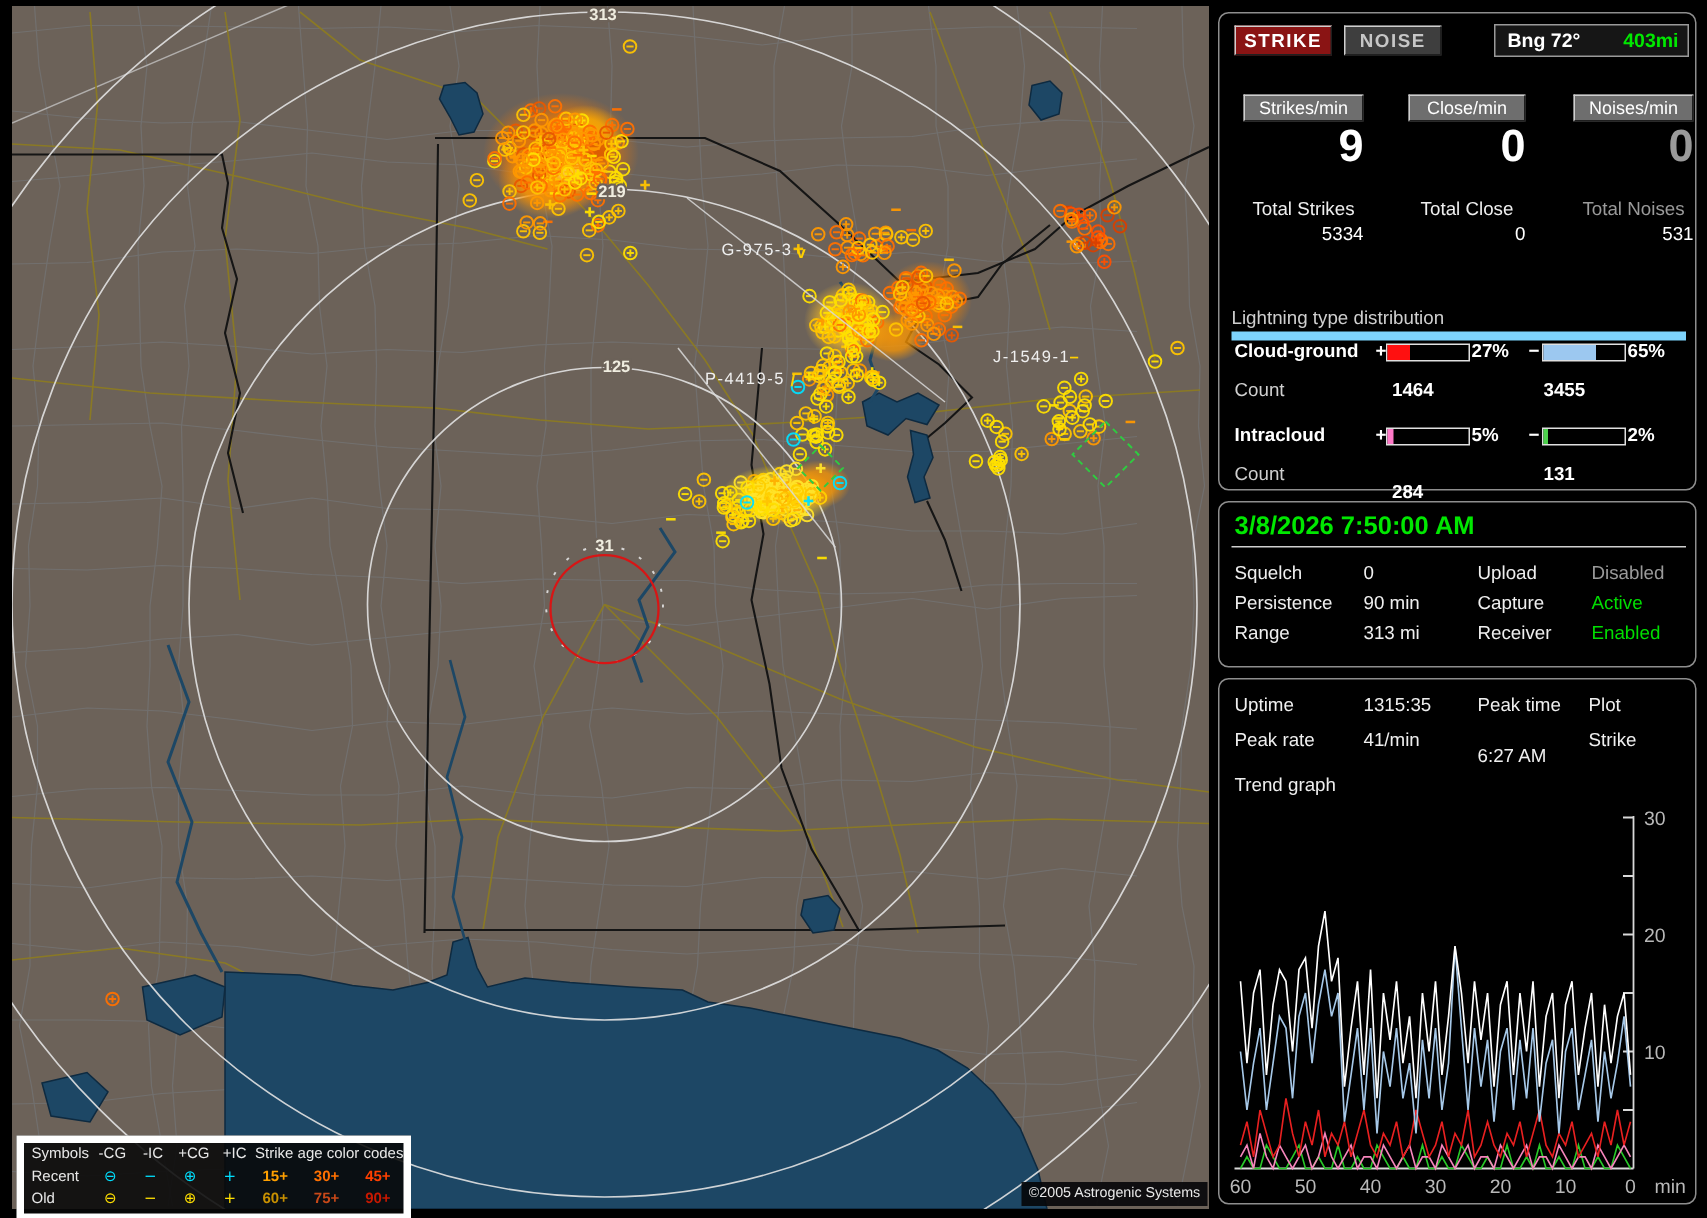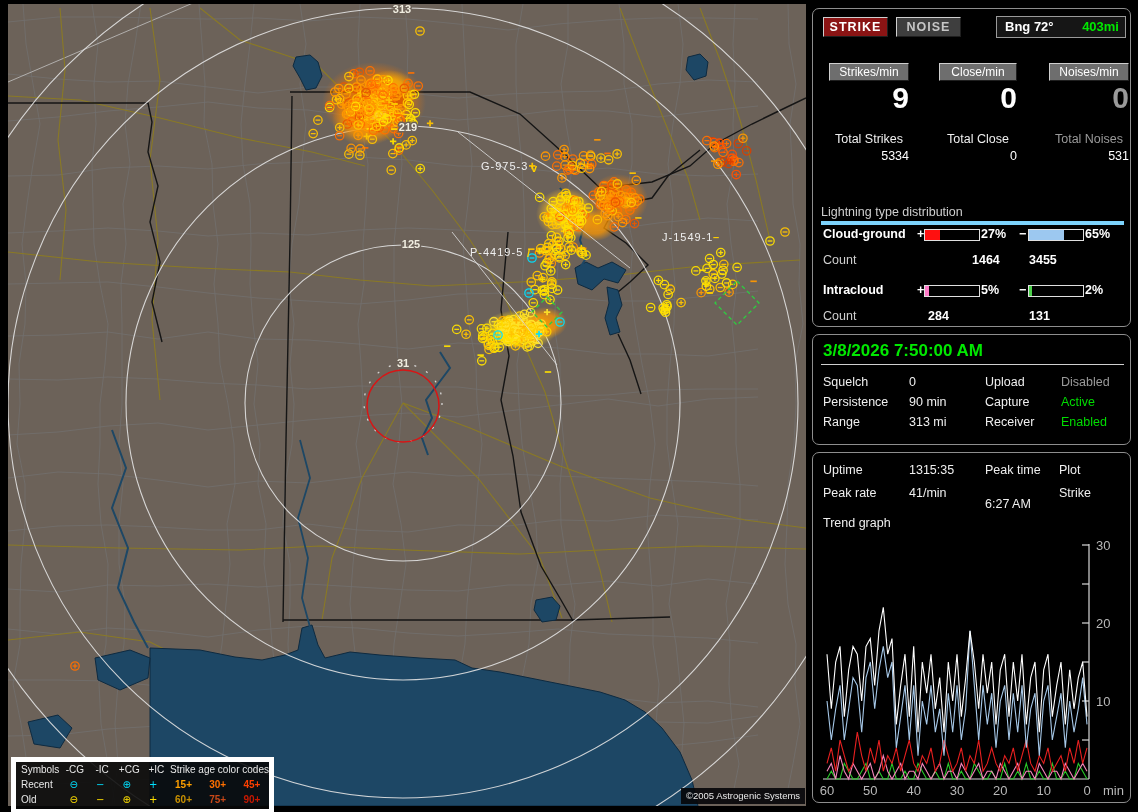--- a/index.html
+++ b/index.html
@@ -39,21 +39,21 @@
       box-sizing:border-box;font-size:13px;line-height:20px;}
   #bng-box .bng{position:absolute;left:8px;font-weight:bold;color:#fff;}
   #bng-box .dist{position:absolute;right:6px;font-weight:bold;color:#00e800;}
   .rate-btn{position:absolute;top:54px;height:18px;background:#6e6e6e;color:#fff;
       font-size:12px;line-height:16px;}
   .rate-val{position:absolute;top:72px;height:36px;font-size:30px;font-weight:bold;text-align:right;}
   .tot-lab{position:absolute;top:123px;font-size:12.5px;text-align:center;color:#efefef;}
   .tot-val{position:absolute;top:140px;font-size:12.5px;text-align:right;color:#fff;}
   .dim{color:#9a9a9a !important;}
   #dist-title{left:8px;top:196px;width:303px;color:#cfcfcf;font-size:12.5px;
-      border-bottom:4px solid #7dd3fc;padding-bottom:2px;}
+      border-bottom:6px solid #7dd3fc;padding-bottom:2px;}
   .dist-name{font-weight:bold;font-size:12.5px;color:#fff;text-align:center;}
   .pct{font-weight:bold;font-size:12.5px;color:#fff;}
   .pm{font-weight:bold;font-size:12.5px;color:#fff;}
   .bar{position:absolute;width:54px;height:10px;background:#000;border:1px solid #e0e0e0;}
   .cnt-lab{color:#cfcfcf;font-size:12.5px;text-align:center;}
   .cnt-val{color:#fff;font-weight:bold;font-size:12.5px;}
   #p2-date{left:10px;top:6px;color:#00e800;font-weight:bold;font-size:17px;}
   #p2-rule{left:8px;top:29px;width:303px;border-top:1px solid #cfcfcf;height:0;}
   .row4 span{position:absolute;font-size:12.5px;color:#efefef;white-space:nowrap;}
   .g-green{color:#00dd00 !important;}
@@ -2888,35 +2888,35 @@
         <div class="bar abs" style="left: 111px; top: 220px;">
           <div style="width: 27%; background: rgb(255, 16, 16); height: 100%;"></div>
         </div>
         <div class="pct abs" style="left: 168px; top: 218px;">27%</div>
         <div class="pm abs" style="left: 206px; top: 218px;">−</div>
         <div class="bar abs" style="left: 215px; top: 220px;">
           <div style="width: 65%; background: rgb(156, 200, 240); height: 100%;"></div>
         </div>
         <div class="pct abs" style="left: 272px; top: 218px;">65%</div>
         <div class="cnt-lab abs" style="left: 10px; top: 244px;">Count</div>
-        <div class="cnt-val abs" style="left: 115px; top: 244px; margin-left: 44px;">1464</div>
+        <div class="cnt-val abs" style="left: 115px; top: 244px;">1464</div>
         <div class="cnt-val abs" style="left: 216px; top: 244px;">3455</div>
         <div class="dist-name abs" style="left: 10px; top: 274px;">Intracloud</div>
         <div class="pm abs" style="left: 104px; top: 274px;">+</div>
         <div class="bar abs" style="left: 111px; top: 276px;">
           <div style="width: 8%; background: rgb(255, 122, 200); height: 100%;"></div>
         </div>
         <div class="pct abs" style="left: 168px; top: 274px;">5%</div>
         <div class="pm abs" style="left: 206px; top: 274px;">−</div>
         <div class="bar abs" style="left: 215px; top: 276px;">
           <div style="width: 5%; background: rgb(76, 208, 76); height: 100%;"></div>
         </div>
         <div class="pct abs" style="left: 272px; top: 274px;">2%</div>
         <div class="cnt-lab abs" style="left: 10px; top: 300px;">Count</div>
-        <div class="cnt-val abs" style="left: 115px; top: 300px;">284</div>
+        <div class="cnt-val abs" style="left: 115px; top: 312px;">284</div>
         <div class="cnt-val abs" style="left: 216px; top: 300px;">131</div>
       </div>
   </div>
 
   <div id="panel2" class="panel">
     <div id="p2-date" class="abs">3/8/2026 7:50:00 AM</div>
     <div id="p2-rule" class="abs"></div>
     <div id="status-rows">
         <div class="row4">
           <span style="left: 10px; top: 40px;">Squelch</span>

